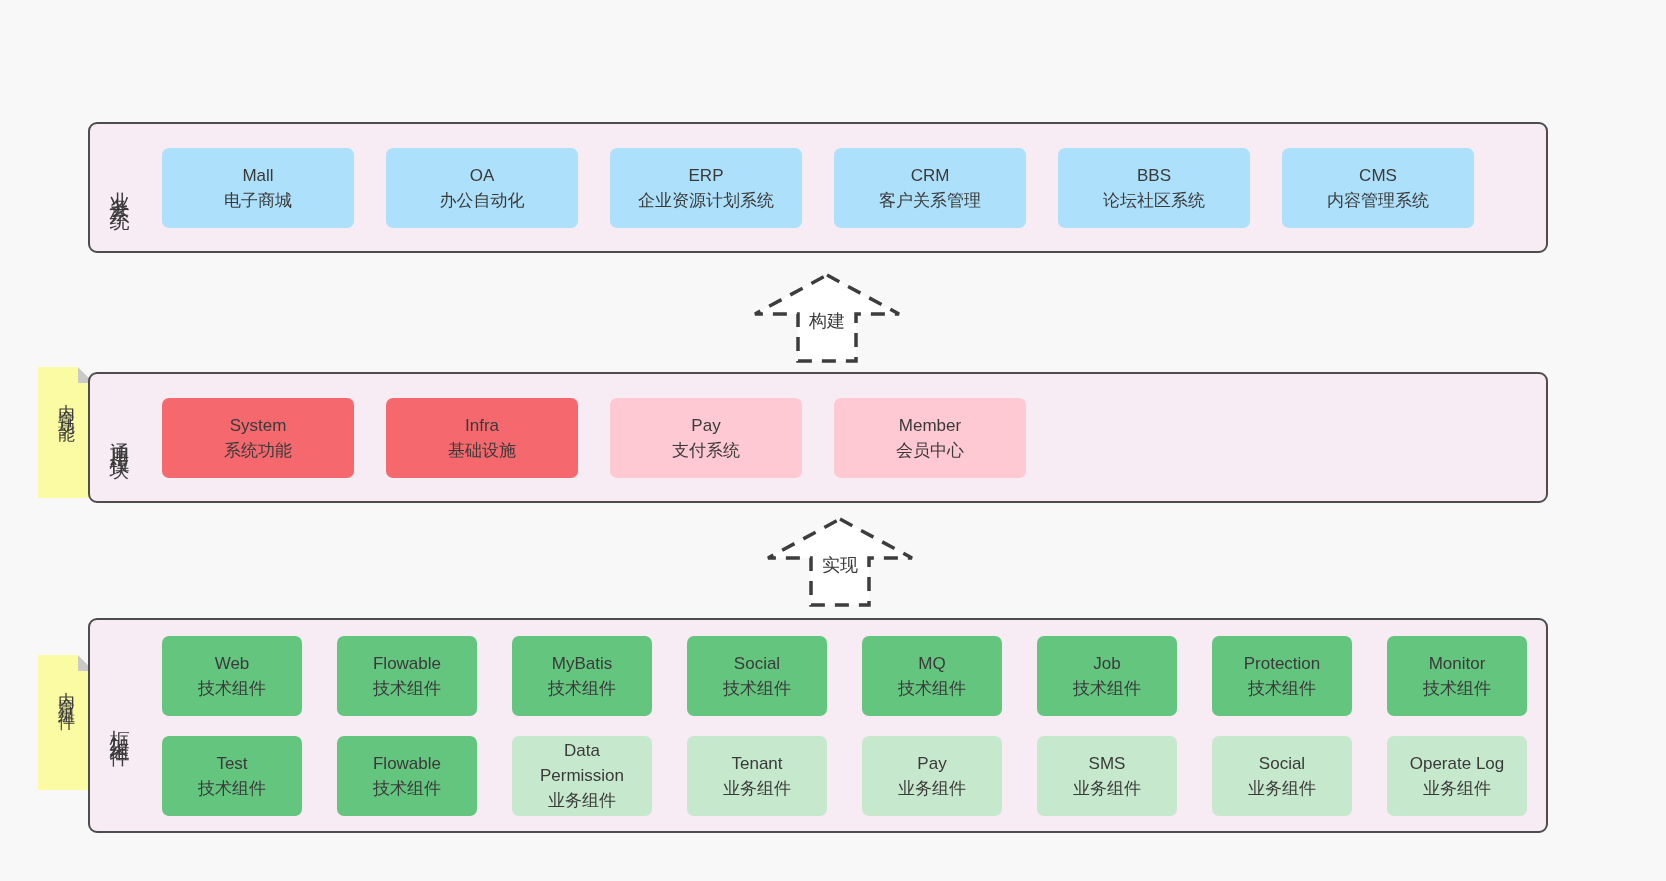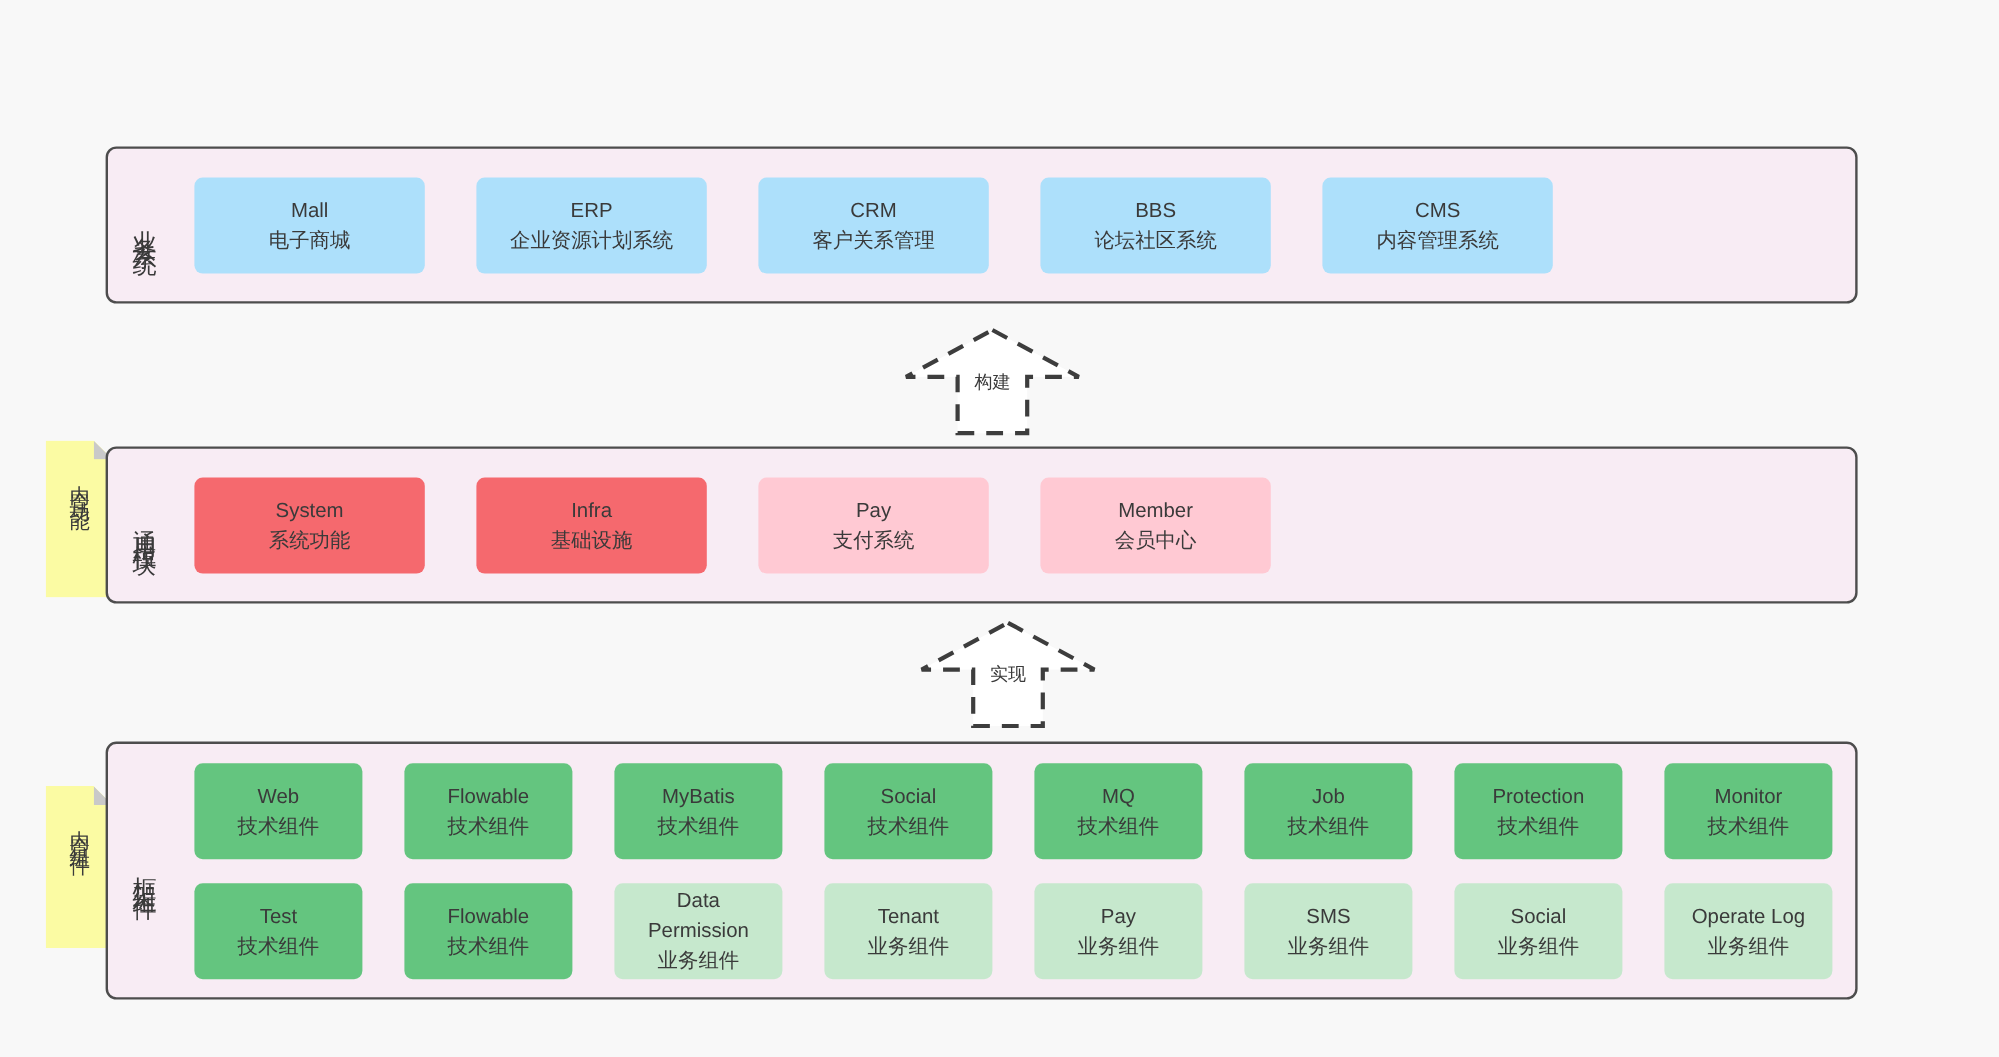--- a/index.html
+++ b/index.html
@@ -13,38 +13,38 @@
     position:absolute;z-index:1;box-sizing:border-box;
     background:var(--section_bg);border:2px solid var(--section_border);
     border-radius:9px;display:flex;align-items:center;
   }
   .v-label{
     writing-mode:vertical-rl;text-orientation:upright;
     font-size:20px;letter-spacing:6px;line-height:36px;
     margin-left:12px;flex:none;color:var(--text);
   }
   .boxes{display:flex;align-items:center;flex:1;}
-  .row6{gap:43px;margin-left:24px;}
+  .row6{gap:32px;margin-left:24px;}
   .row8{gap:35px;margin-left:24px;}
   .boxes-col{flex:1;display:flex;flex-direction:column;gap:20px;}
   .box{
     height:80px;border-radius:7px;flex:none;box-sizing:border-box;
     display:flex;flex-direction:column;justify-content:center;align-items:center;
     text-align:center;font-size:17px;line-height:25px;color:var(--text);
   }
   .row6 .box{width:192px;}
   .row8 .box{width:140px;padding:4px 10px;}
   .v-blue{background:var(--blue);}
   .v-red{background:var(--red);}
   .v-pink{background:var(--pink);}
   .v-green{background:var(--green);}
   .v-green-light{background:var(--green_light);}
   .arrow{position:absolute;width:150px;height:92px;z-index:2;}
   .arrow svg{display:block;width:100%;height:100%;}
-  .arrow-label{position:absolute;top:37px;left:0;right:0;text-align:center;font-size:15px;font-family:Liberation Mono, monospace;}
+  .arrow-label{position:absolute;top:37px;left:0;right:0;text-align:center;font-size:18px;font-family:Liberation Mono, monospace;}
   .arrow-label span{background:var(--arrow_fill);padding:0 3px;display:inline-block;}
   .note{
     position:absolute;width:56px;z-index:0;background:var(--note_yellow);
     clip-path:polygon(0 0, calc(100% - 16px) 0, 100% 16px, 100% 100%, 0 100%);
     display:flex;justify-content:center;box-sizing:border-box;padding-top:24px;
   }
   .fold{
     position:absolute;top:0;right:0;width:16px;height:16px;
     background:var(--note_fold);
     clip-path:polygon(0 0, 100% 100%, 0 100%);
@@ -58,20 +58,24 @@
 <body>
 
 <div>
 
   <section class="panel" style="left:88px;top:122px;width:1460px;height:131px">
     <div class="v-label">业务系统</div>
     <div class="boxes row6">
         <div class="box v-blue">
           <div>Mall</div>
           <div>电子商城</div>
+        </div>
+        <div class="box v-blue">
+          <div>OA</div>
+          <div>办公自动化</div>
         </div>
         <div class="box v-blue">
           <div>ERP</div>
           <div>企业资源计划系统</div>
         </div>
         <div class="box v-blue">
           <div>CRM</div>
           <div>客户关系管理</div>
         </div>
         <div class="box v-blue">

